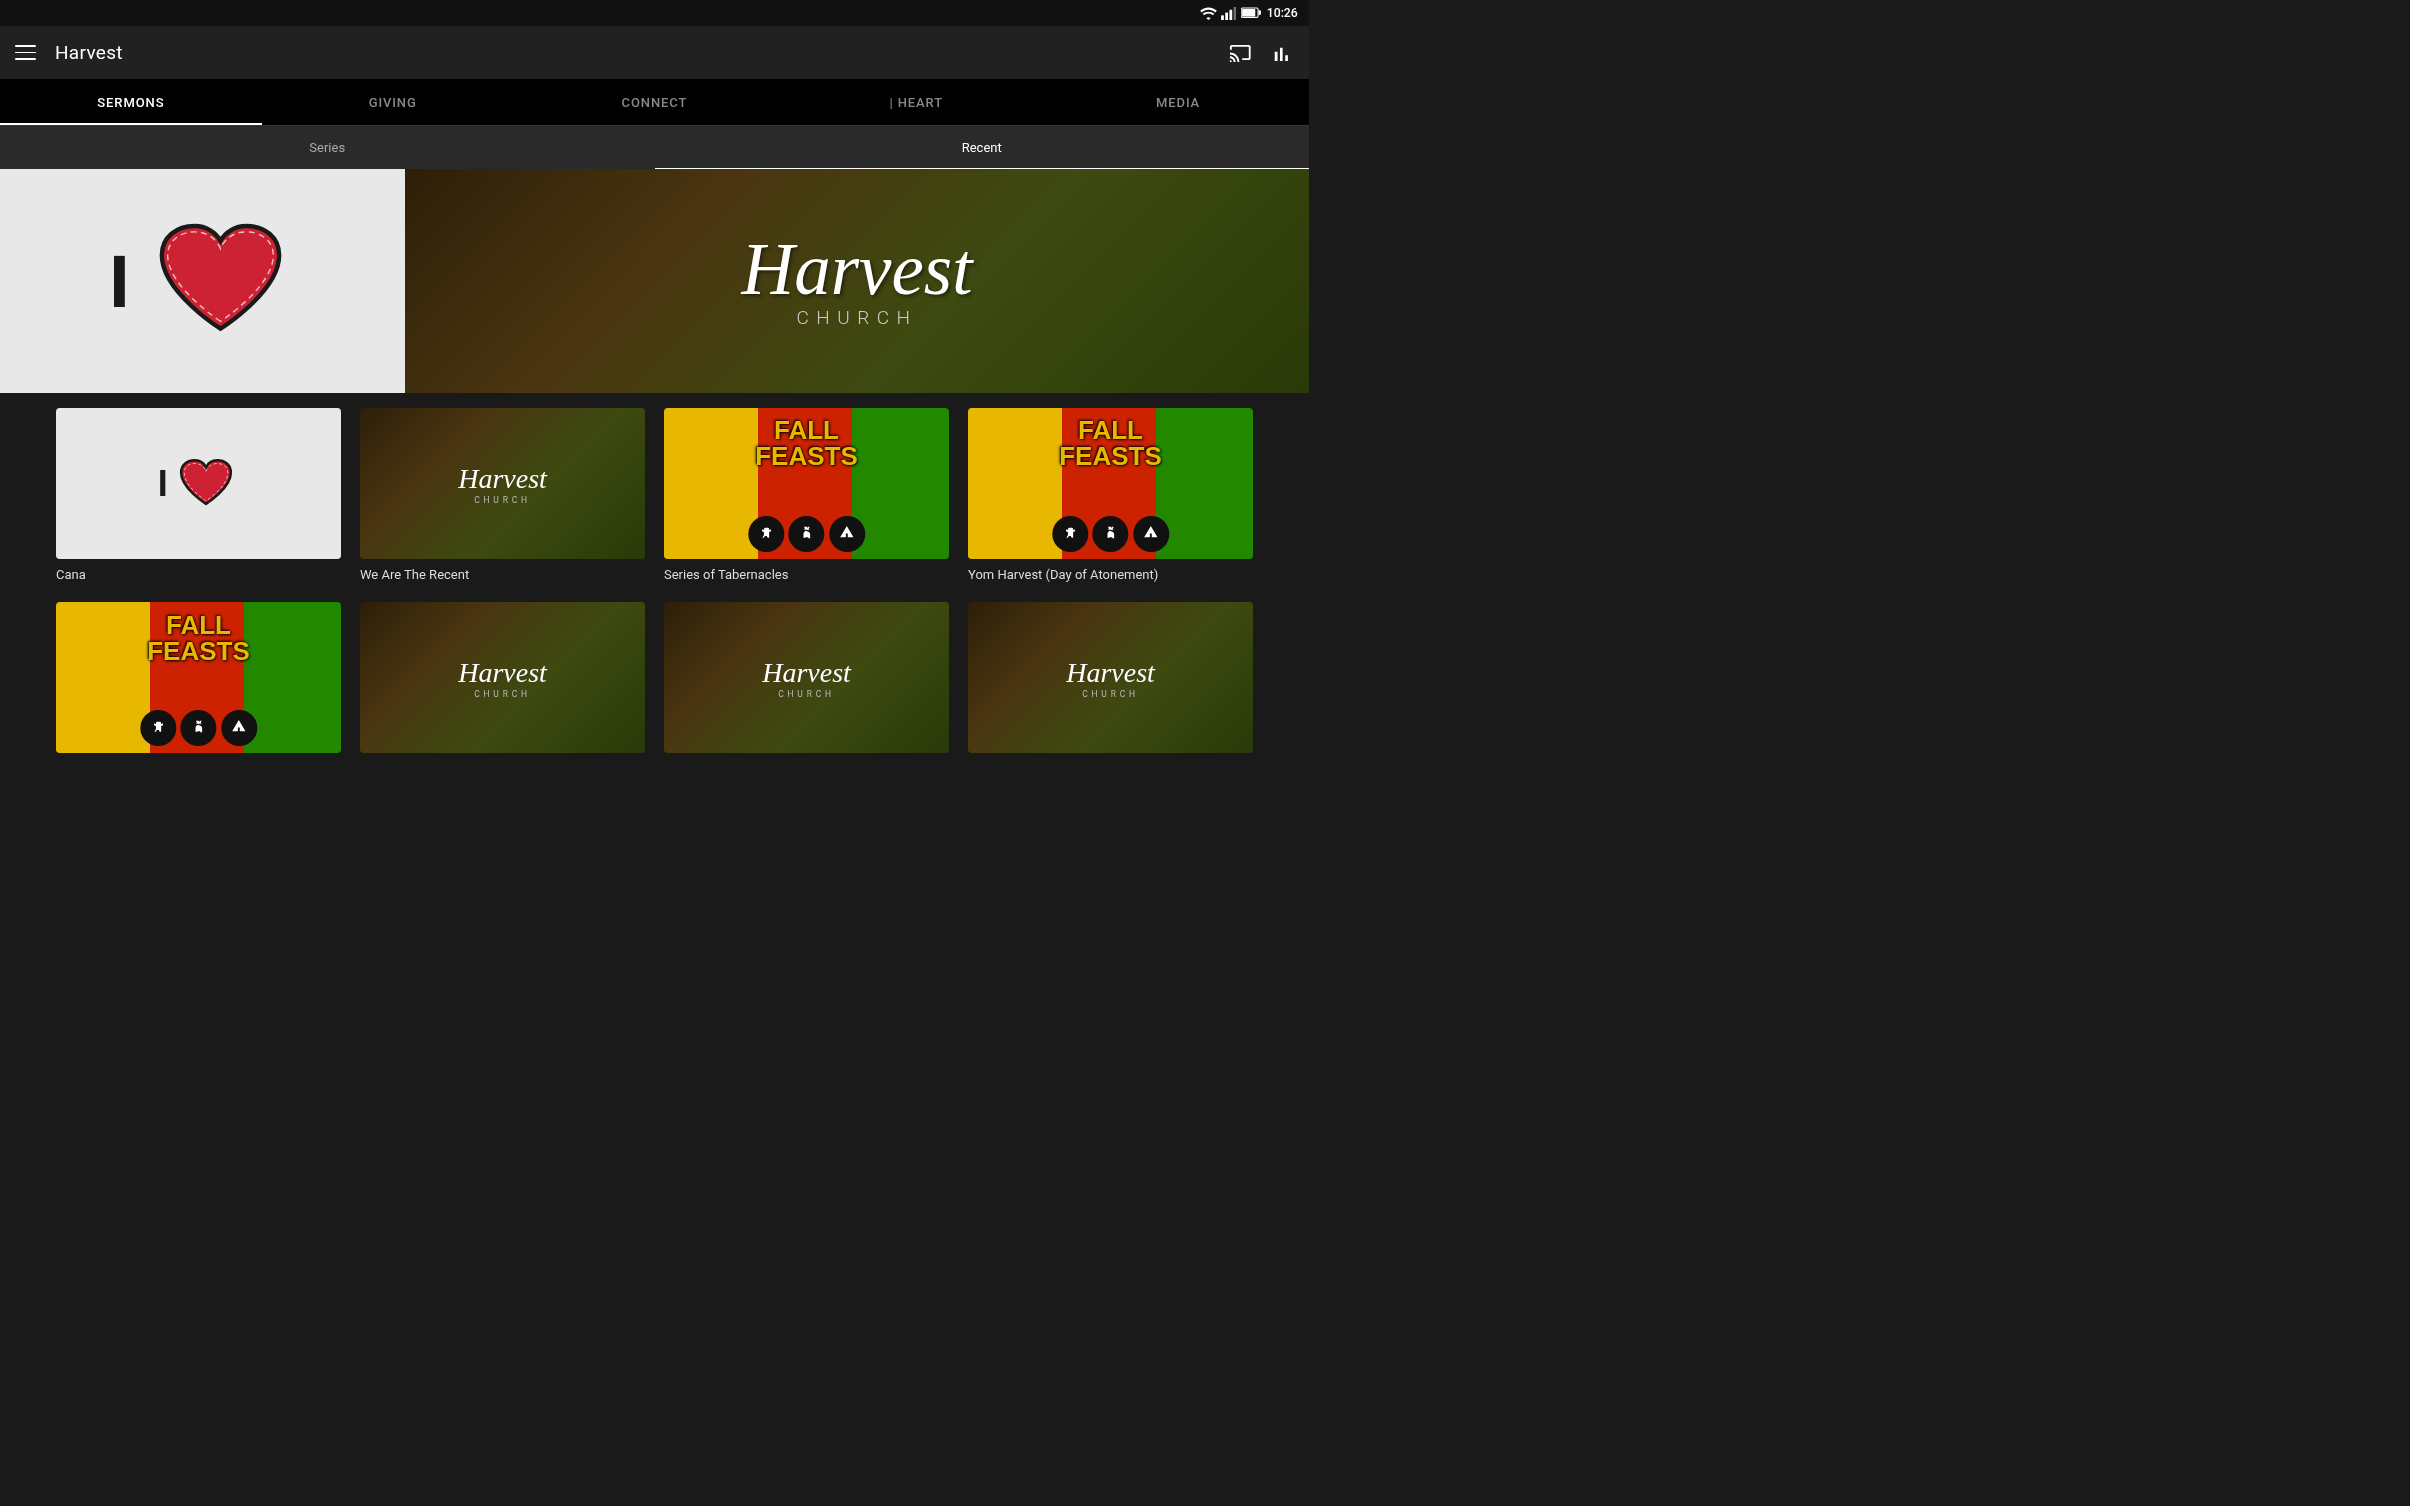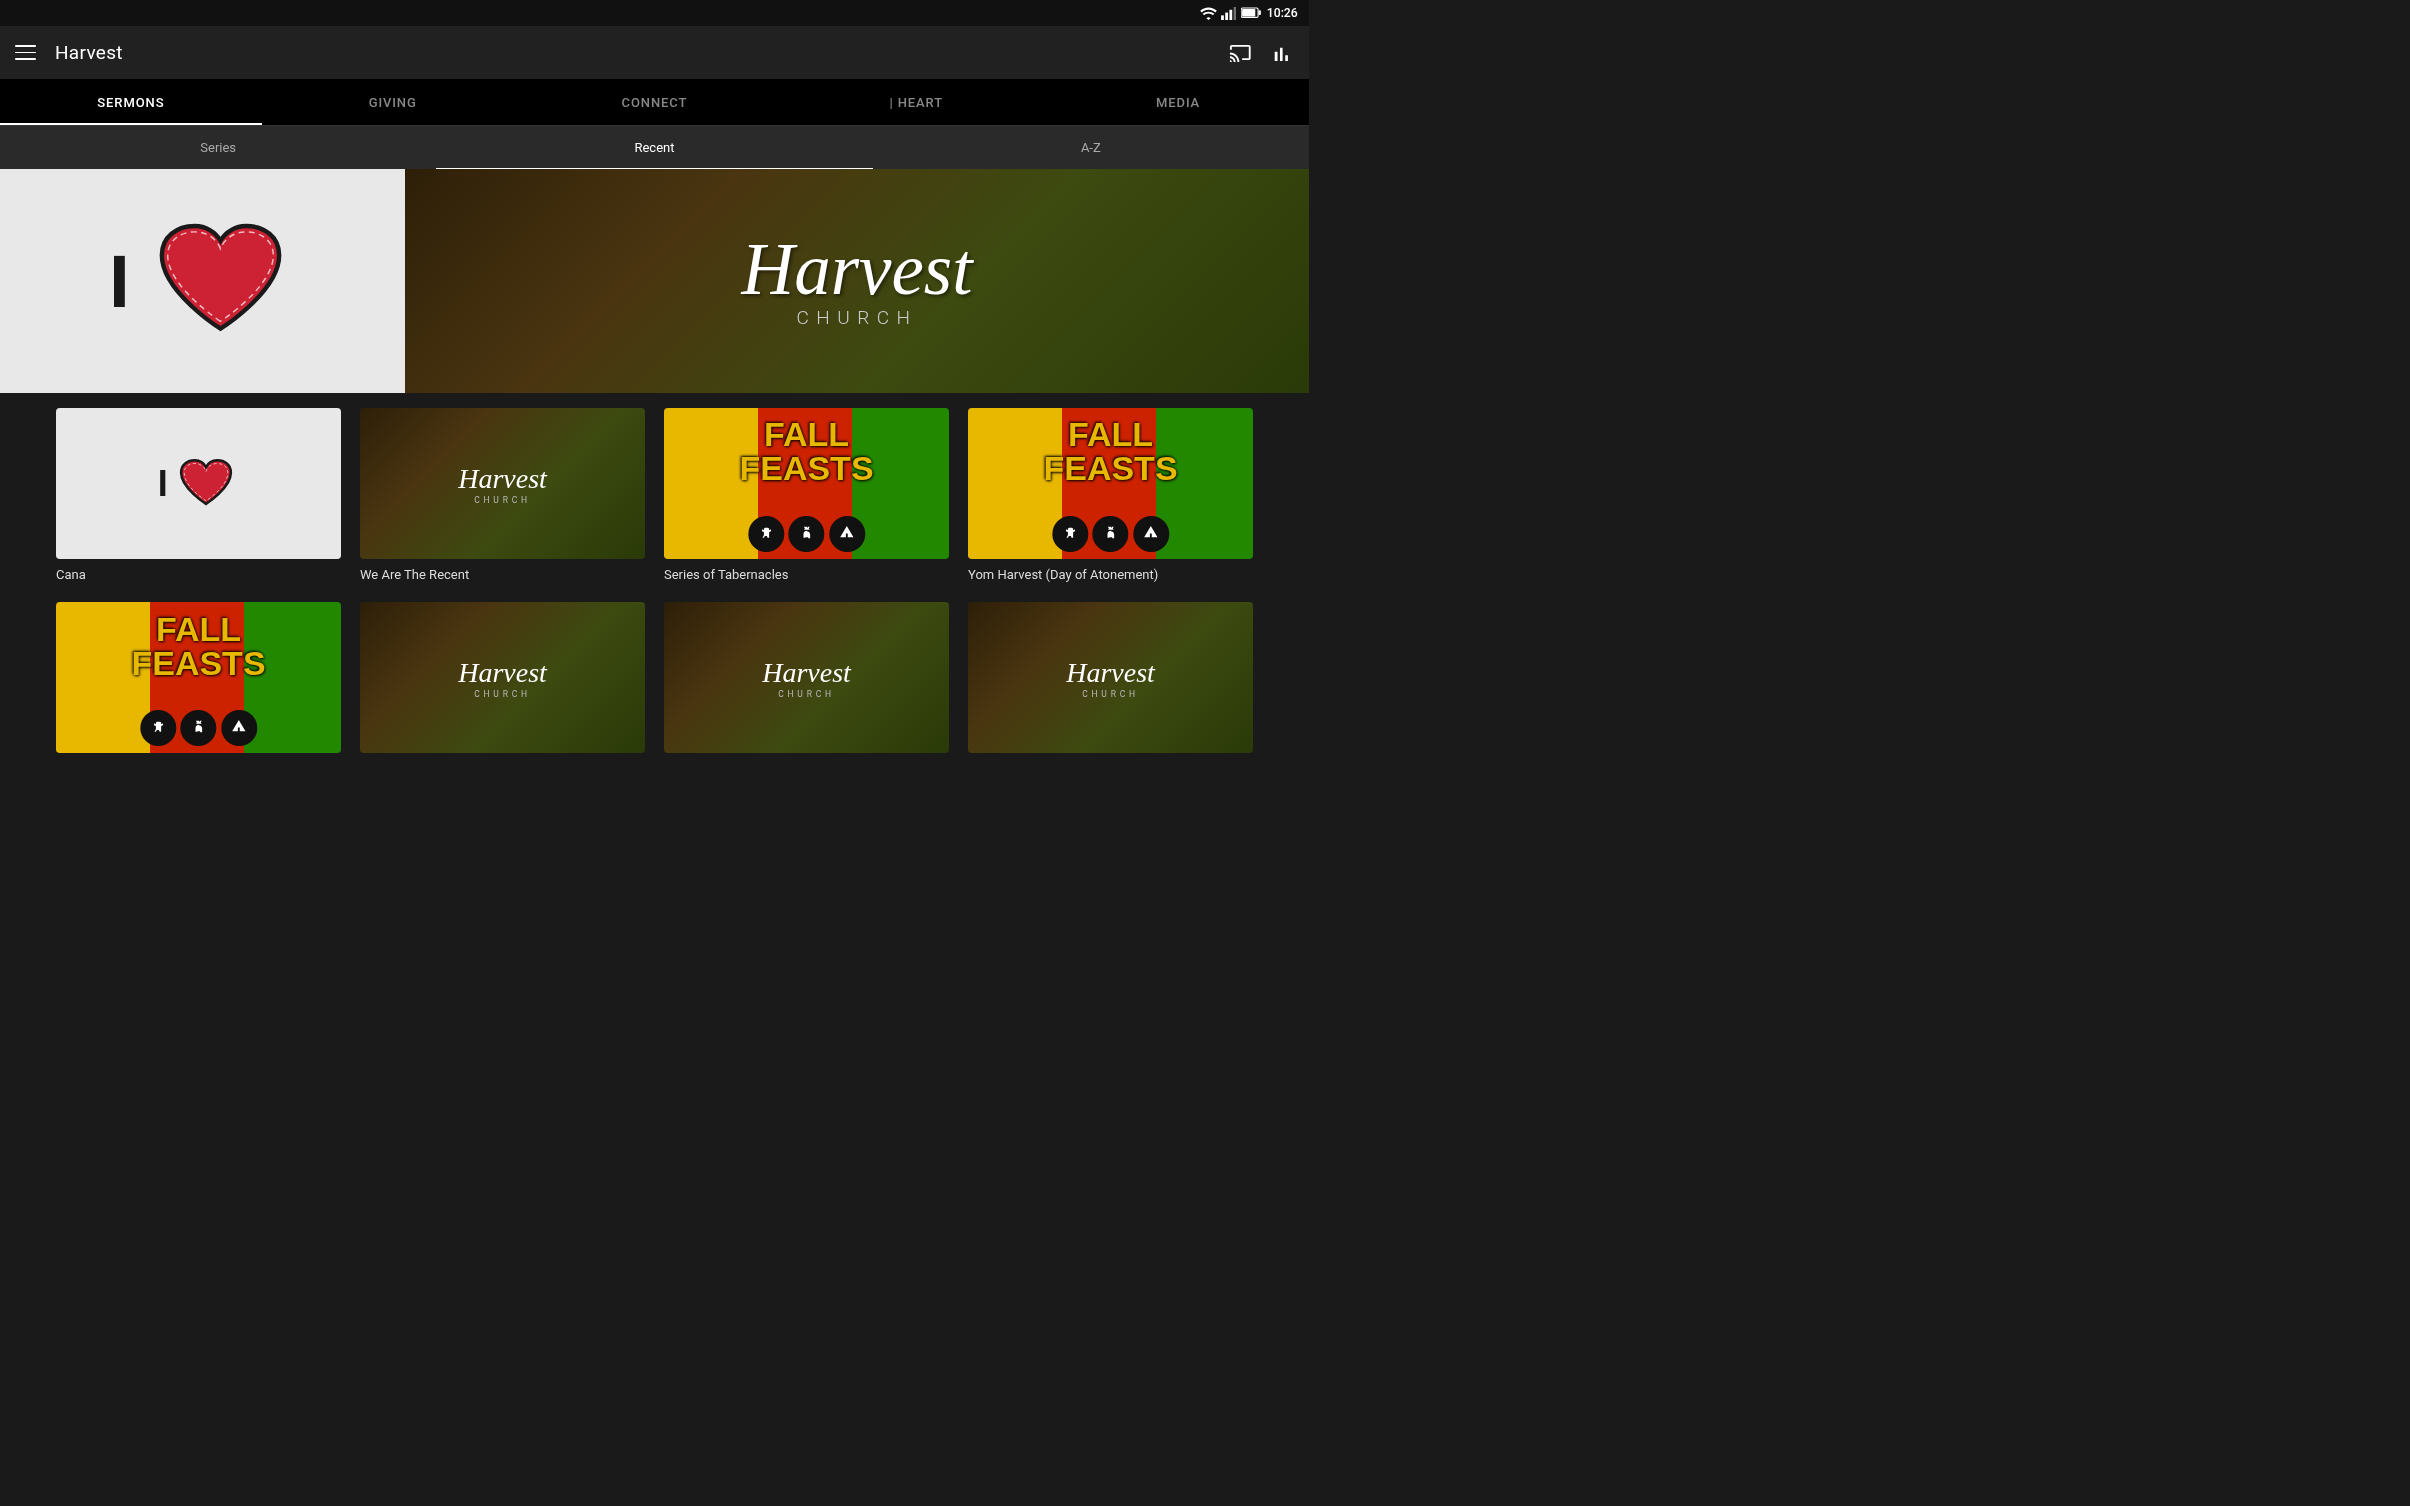--- a/index.html
+++ b/index.html
@@ -317,21 +317,21 @@
       height: 36px;
       background: #111;
       border-radius: 50%;
       display: flex;
       align-items: center;
       justify-content: center;
       color: #fff;
       font-size: 13px;
     }
     .fall-feasts-title {
-      font-size: 34px;
+      font-size: 26px;
       font-weight: 900;
       color: #e8b800;
       text-shadow: 0.9px 0.9px 2.8px #000, -0.9px -0.9px 2.8px #000;
       line-height: 1;
       text-align: center;
       font-family: Arial Black, Arial, sans-serif;
     }
 
     
     .harvest-thumb-dark {
@@ -409,23 +409,20 @@
     <span>MEDIA</span>
   </div>
 </div>
 
 <div class="sub-tab-bar">
   <div class="sub-tab-item">
     <span>Series</span>
   </div>
   <div class="sub-tab-item active">
     <span>Recent</span>
-  </div>
-  <div class="sub-tab-item">
-    <span>A-Z</span>
   </div>
 </div>
 
 <div class="hero-section">
 
   <div class="hero-left">
     <div class="i-heart-row">
       <span class="i-letter">I</span>
       <svg class="heart-svg" viewBox="0 0 200 180">
 

